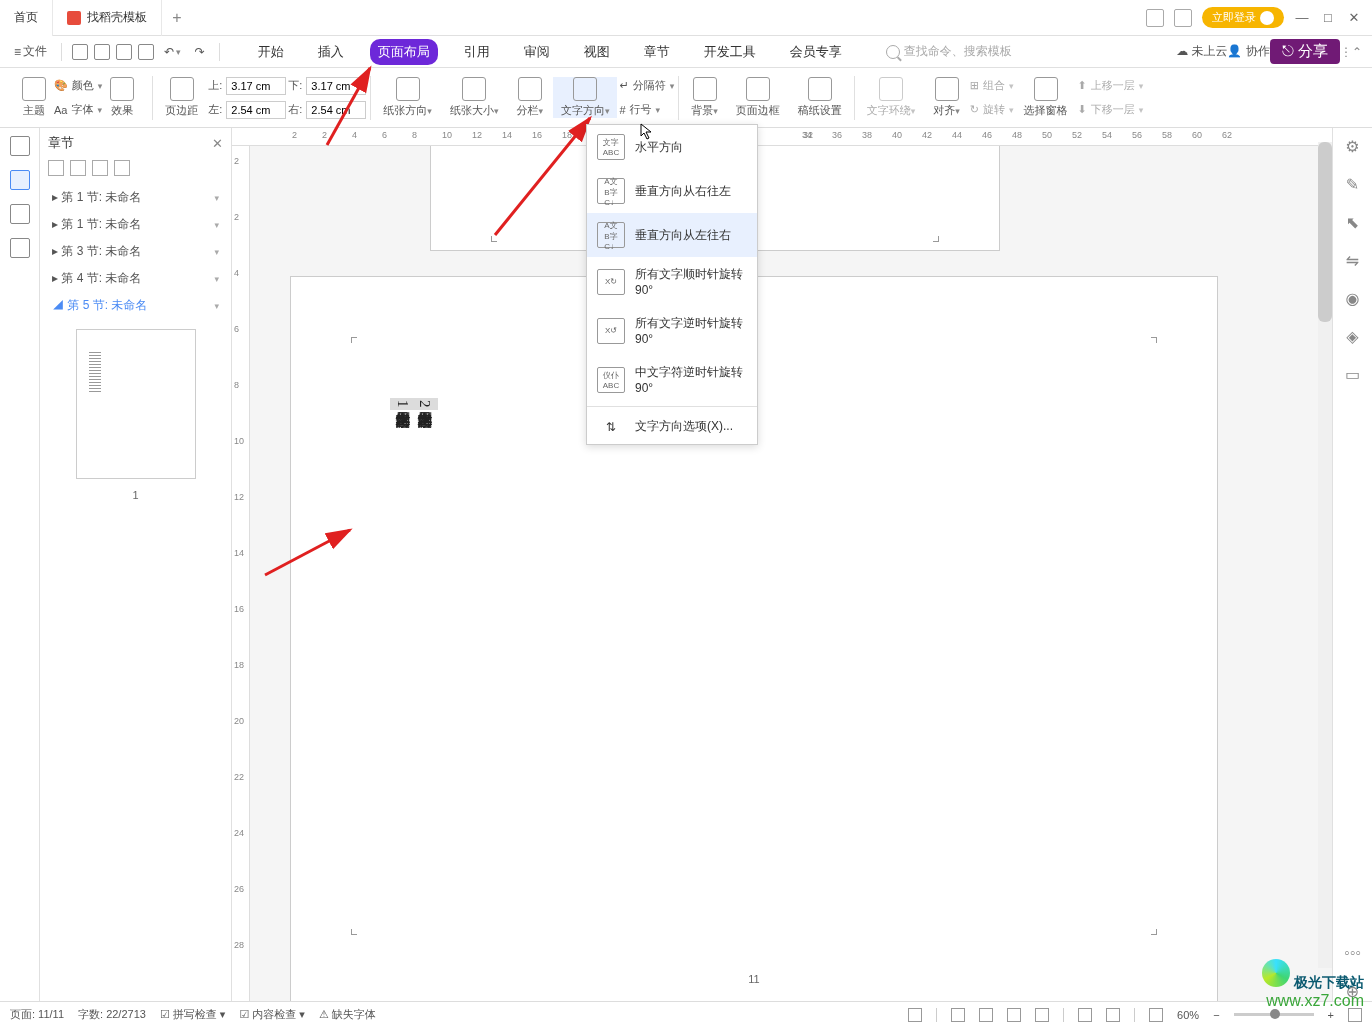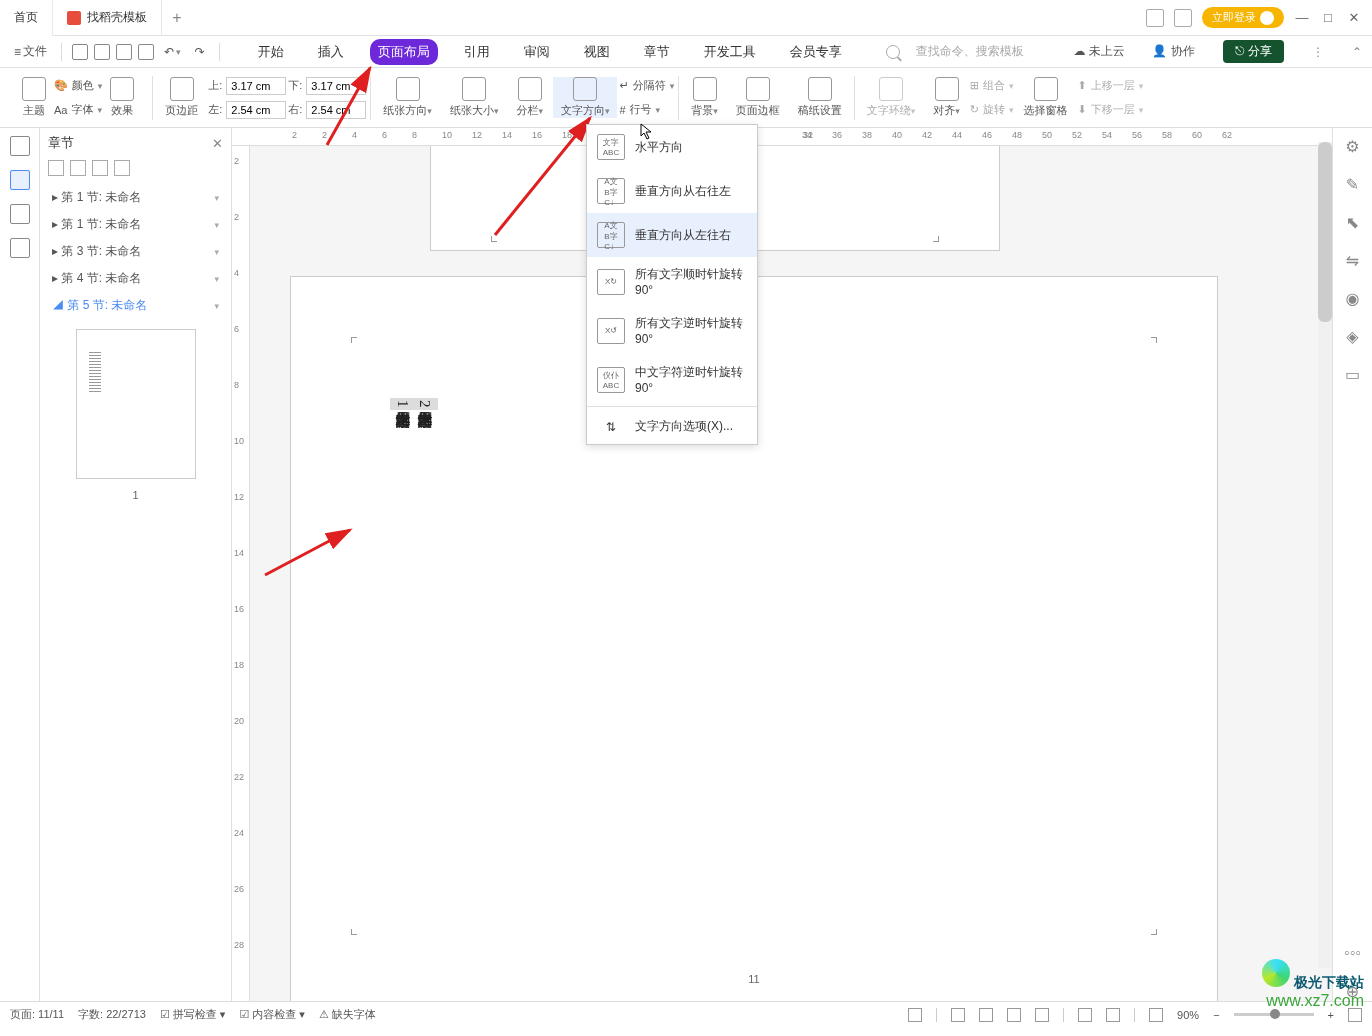--- a/index.html
+++ b/index.html
@@ -22,25 +22,25 @@
 .win-btn { width: 16px; font-size: 13px; color: #666; cursor: pointer; text-align: center; }
 
 
 .quickbar { height: 32px; display: flex; align-items: center; padding: 0 10px; gap: 6px; border-bottom: 1px solid #e0e0e0; font-size: 12px; color: #555; }
 .qb-item { display: flex; align-items: center; gap: 2px; padding: 2px 4px; cursor: pointer; }
 .qb-icon { width: 16px; height: 16px; border: 1px solid #888; border-radius: 2px; }
 .qb-sep { width: 1px; height: 18px; background: #ddd; margin: 0 4px; }
 .menu-tabs { display: flex; gap: 18px; margin-left: 20px; }
 .menu-tab { font-size: 13px; color: #333; padding: 4px 8px; cursor: pointer; border-radius: 10px; }
 .menu-tab.active { background: #6d28d9; color: #fff; }
-.search-area { margin-left: 30px; display: flex; align-items: center; gap: 16px; color: #aaa; }
+.search-area { margin-left: 30px; display: flex; align-items: center; gap: 4px; color: #aaa; }
 .search-icon { width: 14px; height: 14px; border: 1.5px solid #aaa; border-radius: 50%; position: relative; }
 .search-icon::after { content: ''; position: absolute; width: 5px; height: 1.5px; background: #aaa; bottom: -2px; right: -3px; transform: rotate(45deg); }
-.quickbar-right { margin-left: auto; display: flex; gap: 28px; align-items: center; font-size: 12px; color: #555; }
-.share-btn { background: #14532d; color: #fff; padding: 3px 12px; border-radius: 4px; font-size: 12px; cursor: pointer; }
+.quickbar-right { margin-left: auto; display: flex; gap: 0; align-items: center; font-size: 12px; color: #555; }
+.share-btn { background: #701a75; color: #fff; padding: 3px 12px; border-radius: 4px; font-size: 15px; cursor: pointer; }
 
 
 .ribbon { height: 60px; display: flex; align-items: center; padding: 0 8px; border-bottom: 1px solid #ddd; gap: 2px; }
 .rib-group { display: flex; flex-direction: column; align-items: center; gap: 2px; padding: 0 8px; font-size: 11px; color: #555; cursor: pointer; }
 .rib-group-h { display: flex; align-items: center; padding: 0 6px; }
 .rib-sep { width: 1px; height: 44px; background: #e0e0e0; margin: 0 2px; }
 .rib-bigicon { width: 24px; height: 24px; border: 1px solid #999; border-radius: 3px; }
 .rib-label { font-size: 11px; color: #555; }
 .rib-row { display: flex; align-items: center; gap: 4px; font-size: 11px; color: #555; height: 22px; }
 .rib-input { width: 60px; height: 18px; font-size: 11px; border: 1px solid #ccc; padding: 0 4px; }
@@ -475,21 +475,21 @@
   <span class="sb-sep"></span>
   <span class="sb-icon"></span>
   <span class="sb-icon"></span>
   <span class="sb-icon"></span>
   <span class="sb-icon"></span>
   <span class="sb-sep"></span>
   <span class="sb-icon"></span>
   <span class="sb-icon"></span>
   <span class="sb-sep"></span>
   <span class="sb-icon"></span>
-  <span>90%</span>
+  <span>60%</span>
   <span>−</span>
   <span style="width:80px;height:3px;background:#ccc;position:relative">
       <span style="position:absolute;left:36px;top:-4px;width:10px;height:10px;background:#888;border-radius:50%"></span>
     </span>
   <span>+</span>
   <span class="sb-icon"></span>
 </div>
 
 <div class="watermark">
   <span class="logo"></span>

